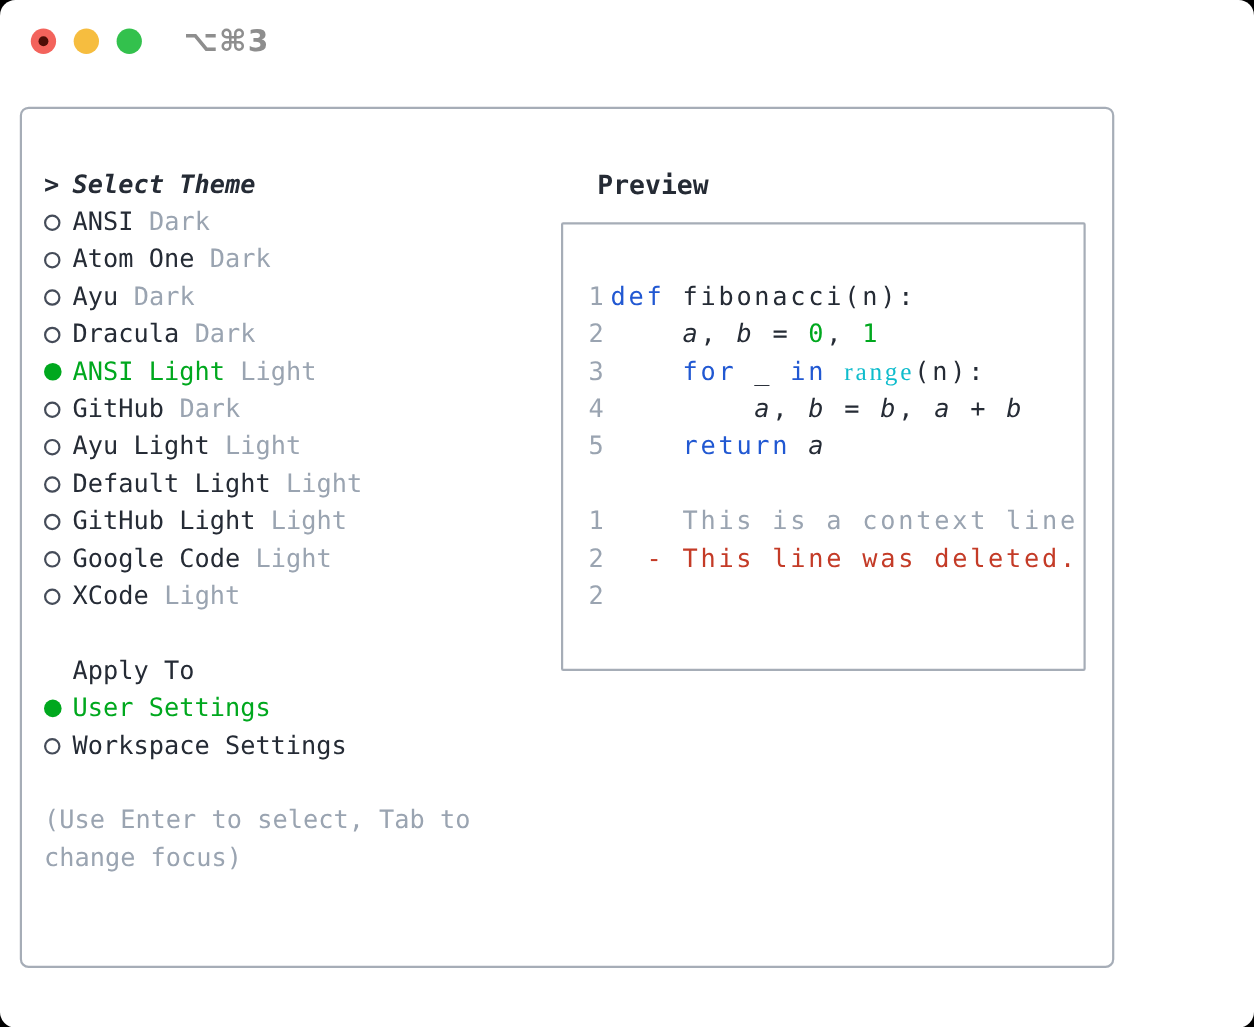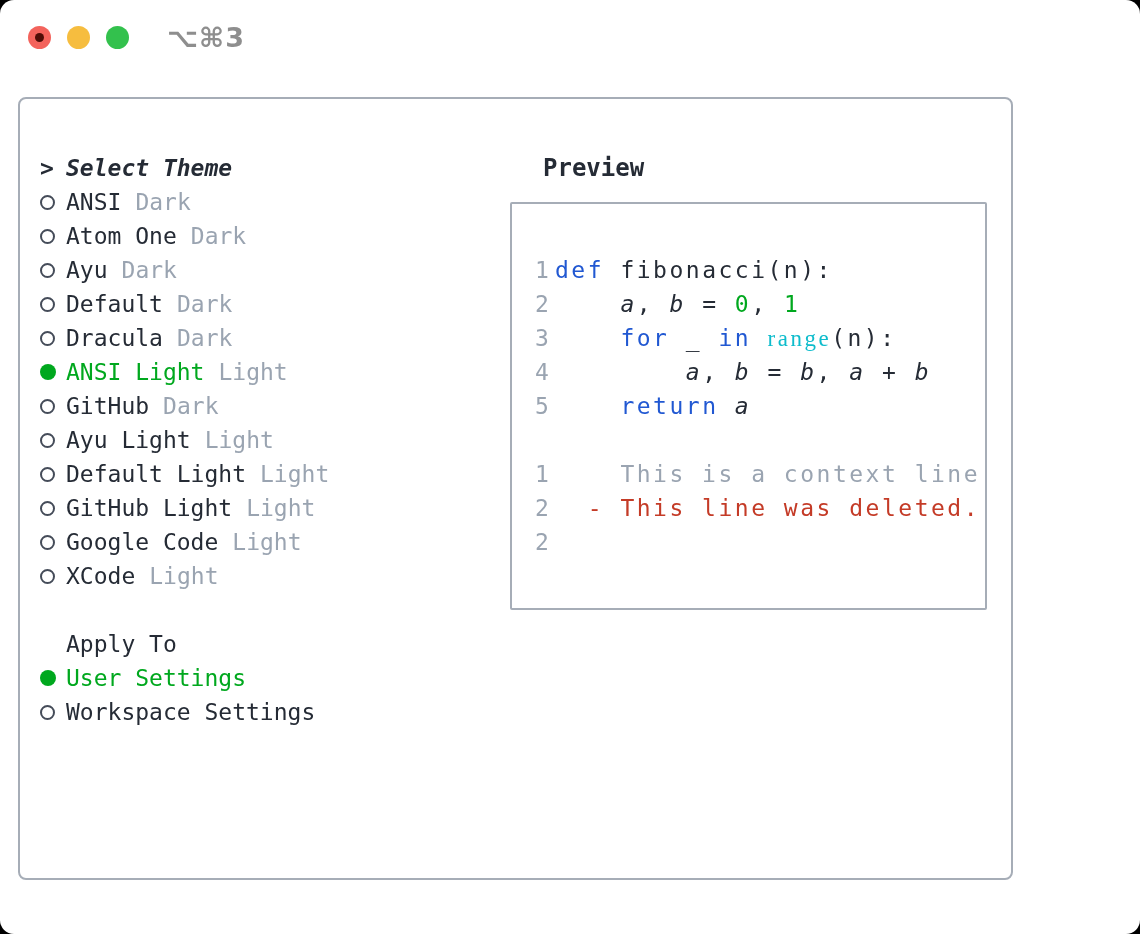--- a/index.html
+++ b/index.html
@@ -112,26 +112,20 @@
           <div class="row">
             <span class="marker">
               <span class="radio"></span>
             </span>
             <span class="label"><span>Ayu</span><span class="variant">Dark</span></span>
           </div>
           <div class="row">
             <span class="marker">
               <span class="radio"></span>
             </span>
-            <span class="label"><span>Default</span><span class="variant">Dark</span></span>
-          </div>
-          <div class="row">
-            <span class="marker">
-              <span class="radio"></span>
-            </span>
             <span class="label"><span>Dracula</span><span class="variant">Dark</span></span>
           </div>
           <div class="row">
             <span class="marker">
               <span class="radio on"></span>
             </span>
             <span class="label"><span class="selname">ANSI Light</span><span class="variant">Light</span></span>
           </div>
           <div class="row">
             <span class="marker">
@@ -186,20 +180,21 @@
             <span class="label selname">User Settings</span>
           </div>
           <div class="row">
             <span class="marker">
               <span class="radio"></span>
             </span>
             <span class="label">Workspace Settings</span>
           </div>
         </div>
 
+      <div class="hint">(Use Enter to select, Tab to change focus)</div>
     </div>
 
     <div class="preview-title">Preview</div>
 
     <div class="preview-box">
       <div class="codepane">
         <div id="code-lines">
             <div class="code-line"><span class="ln">1</span><span><span class="kw">def</span><span> fibonacci(n):</span></span></div>
             <div class="code-line"><span class="ln">2</span><span><span>    </span><span class="var">a</span><span>, </span><span class="var">b</span><span> = </span><span class="num">0</span><span>, </span><span class="num">1</span></span></div>
             <div class="code-line"><span class="ln">3</span><span><span>    </span><span class="kw">for</span><span> _ </span><span class="kw">in</span><span> </span><span class="builtin">range</span><span>(n):</span></span></div>

